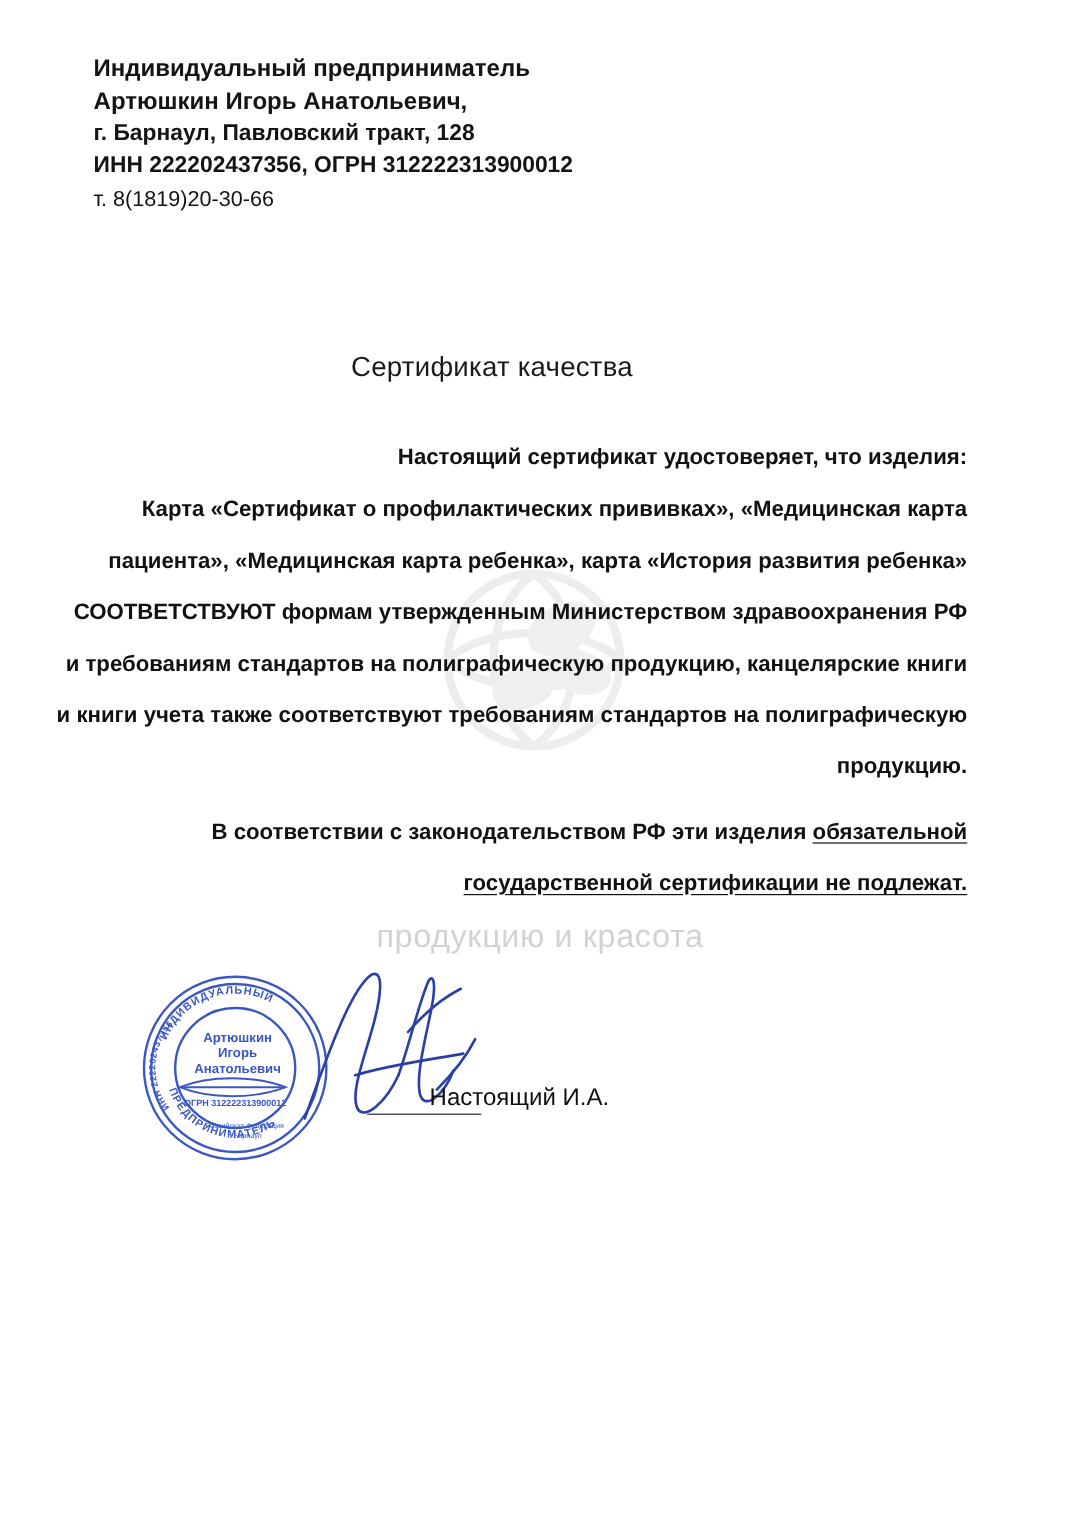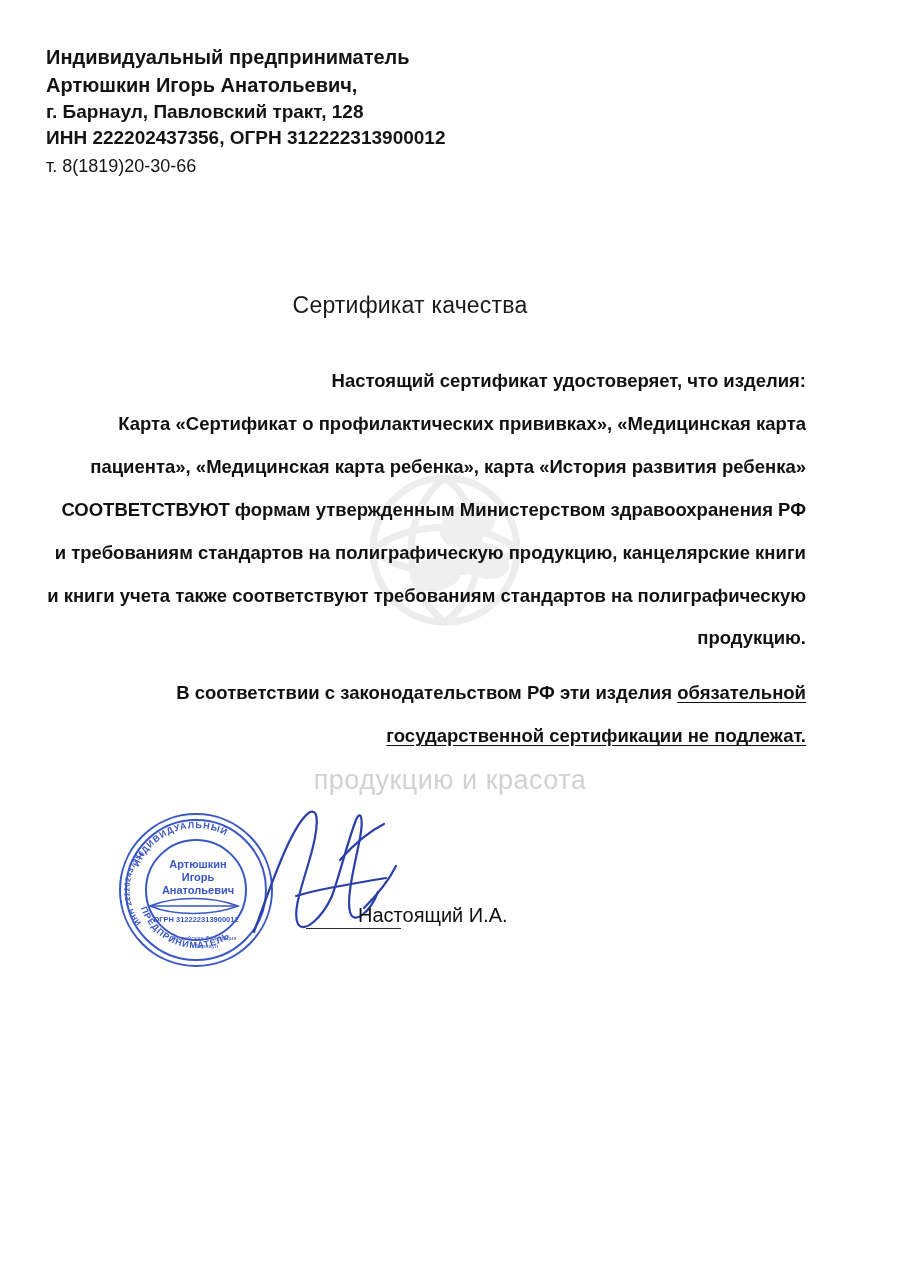--- a/index.html
+++ b/index.html
@@ -67,20 +67,21 @@
   .letterhead {
     position: absolute;
     left: 46px;
     top: 44px;
     width: 700px;
     line-height: 1.38;
   }
   .letterhead .lh-line {
     font-size: 19px;
     color: #141414;
+    margin-left: 32px;
   }
   .letterhead .lh-1,
   .letterhead .lh-2 {
     font-weight: bold;
     font-size: 20px;
   }
   .letterhead .lh-3,
   .letterhead .lh-4 {
     font-weight: bold;
   }

